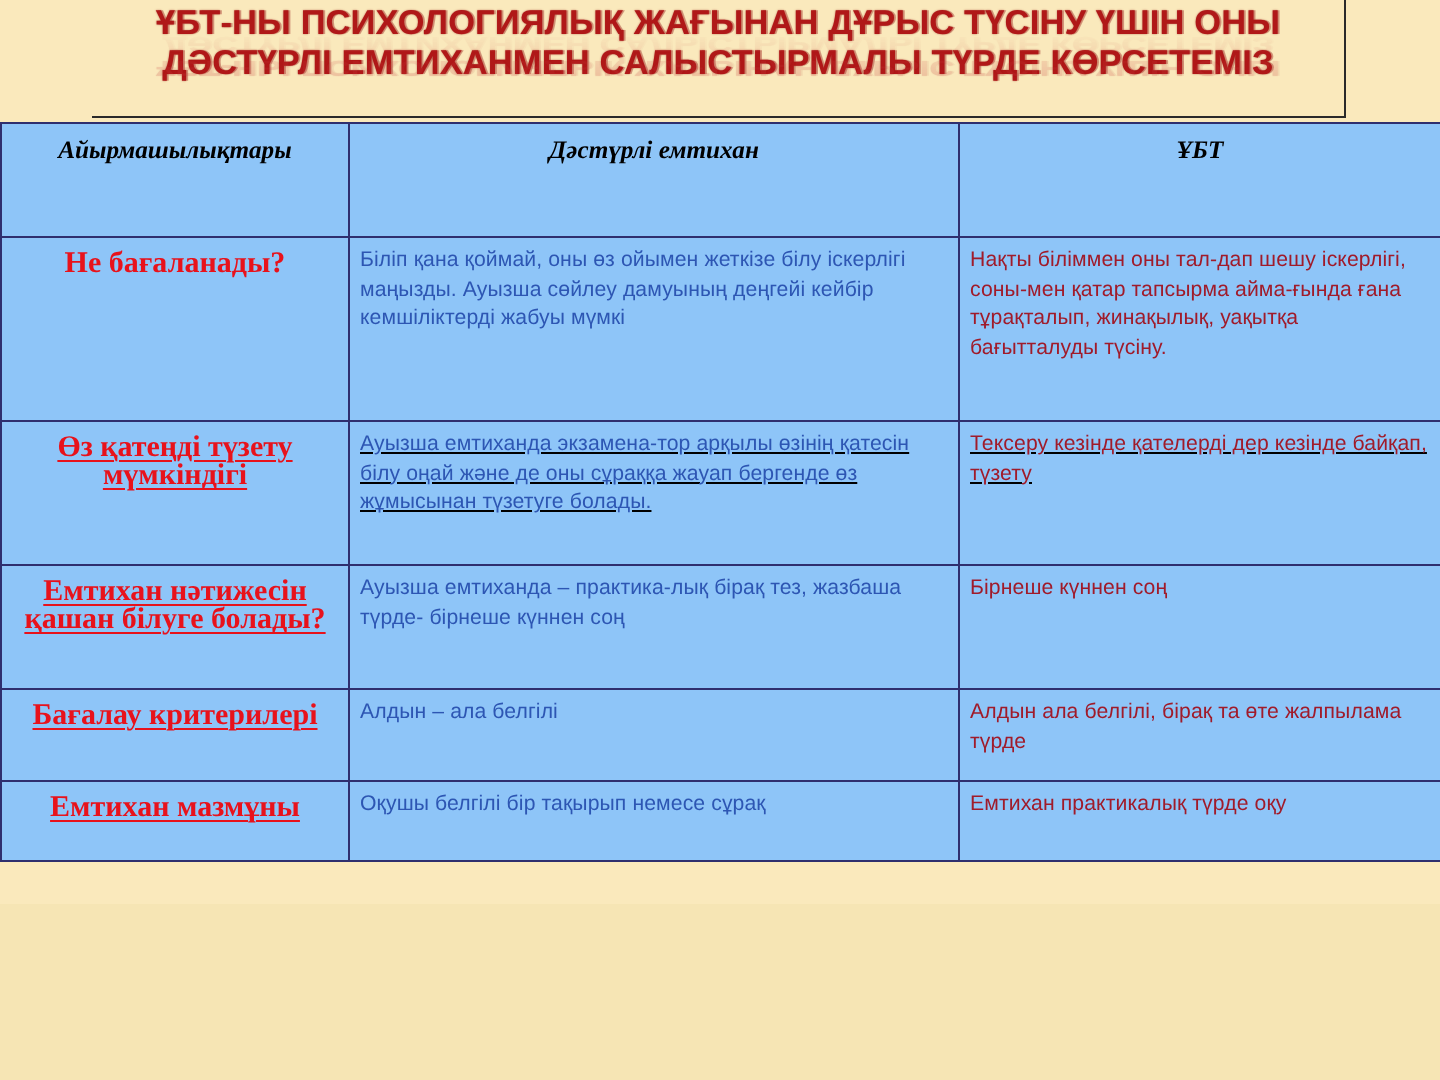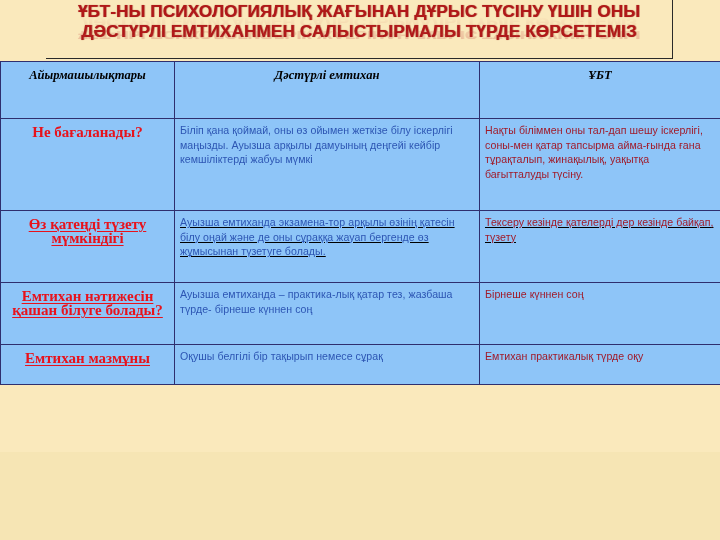--- a/index.html
+++ b/index.html
@@ -187,21 +187,21 @@
         </th>
       </tr>
     </thead>
     <tbody>
 
       <tr class="row-1">
         <td class="label-cell">
           <span class="label-text">Не бағаланады?</span>
         </td>
         <td>
-          <div class="body-b"> Біліп қана қоймай, оны өз ойымен жеткізе білу іскерлігі маңызды. Ауызша арқылы дамуының деңгейі кейбір кемшіліктерді жабуы мүмкі</div>
+          <div class="body-b"> Біліп қана қоймай, оны өз ойымен жеткізе білу іскерлігі маңызды. Ауызша сөйлеу дамуының деңгейі кейбір кемшіліктерді жабуы мүмкі</div>
         </td>
         <td>
           <div class="body-c">Нақты біліммен оны тал-дап шешу іскерлігі, соны-мен қатар тапсырма айма-ғында ғана тұрақталып, жинақылық, уақытқа бағытталуды  түсіну.</div>
         </td>
       </tr>
 
 
       <tr class="row-3">
         <td class="label-cell">
           <span class="label-text underlined">Өз қатеңді түзету мүмкіндігі</span>
@@ -213,27 +213,38 @@
           <div class="body-c">Тексеру кезінде қателерді дер кезінде байқап, түзету</div>
         </td>
       </tr>
 
 
       <tr class="row-5">
         <td class="label-cell">
           <span class="label-text underlined">Емтихан нәтижесін қашан білуге болады?</span>
         </td>
         <td>
-          <div class="body-b">Ауызша емтиханда – практика-лық қатар тез, жазбаша түрде- бірнеше күннен соң</div>
+          <div class="body-b">Ауызша емтиханда – практика-лық бірақ тез, жазбаша түрде- бірнеше күннен соң</div>
         </td>
         <td>
           <div class="body-c"> Бірнеше күннен соң</div>
         </td>
       </tr>
 
+      <tr class="row-6">
+        <td class="label-cell">
+          <span class="label-text underlined">Бағалау критерилері</span>
+        </td>
+        <td>
+          <div class="body-b"> Алдын – ала белгілі</div>
+        </td>
+        <td>
+          <div class="body-c"> Алдын ала белгілі, бірақ та өте жалпылама түрде</div>
+        </td>
+      </tr>
 
       <tr class="row-7">
         <td class="label-cell">
           <span class="label-text underlined">Емтихан мазмұны</span>
         </td>
         <td>
           <div class="body-b">Оқушы белгілі бір тақырып немесе сұрақ</div>
         </td>
         <td>
           <div class="body-c">Емтихан практикалық түрде оқу</div>

